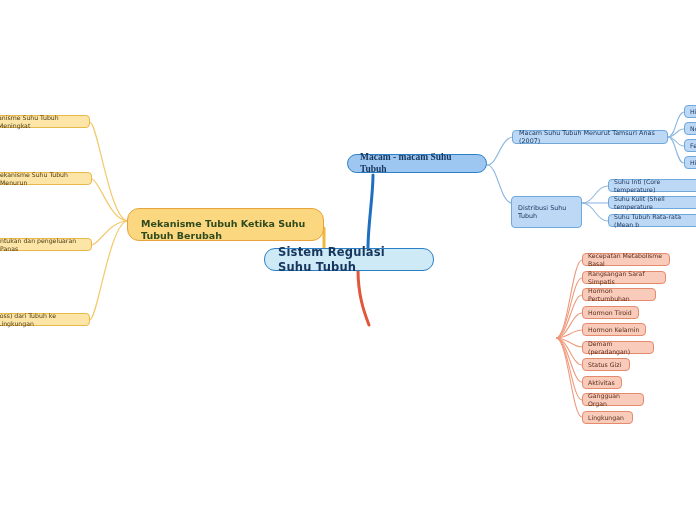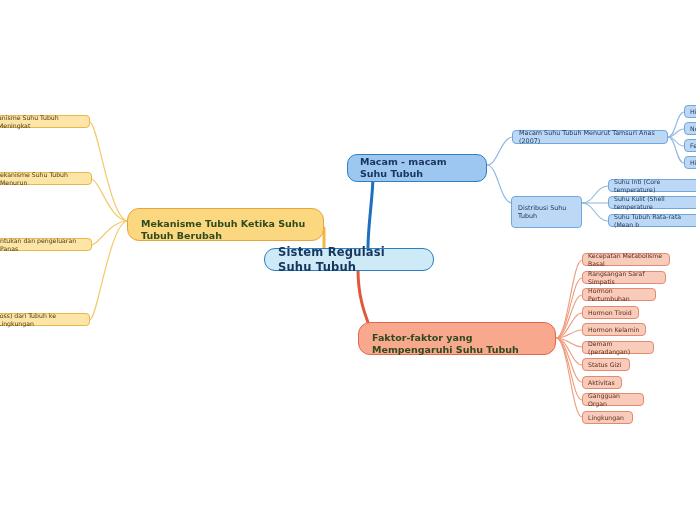--- a/index.html
+++ b/index.html
@@ -145,21 +145,21 @@
     <path d="M 556 338 C 568 338 572 365 582 365" stroke="#ef9a7c" stroke-width="1.1" fill="none"></path>
     <path d="M 556 338 C 568 338 572 382 582 382" stroke="#ef9a7c" stroke-width="1.1" fill="none"></path>
     <path d="M 556 338 C 568 338 572 400 582 400" stroke="#ef9a7c" stroke-width="1.1" fill="none"></path>
     <path d="M 556 338 C 568 338 572 417 582 417" stroke="#ef9a7c" stroke-width="1.1" fill="none"></path>
   </svg>
 
   <div class="node n-root" style="left:264px;top:248px;width:170px;height:23px;">
     <span>Sistem Regulasi Suhu Tubuh</span>
   </div>
 
-  <div class="node n-blue-main" style="left:347px;top:154px;width:140px;height:28px;">
+  <div class="node n-blue-main" style="left:347px;top:154px;width:140px;height:19px;font-family:Liberation Serif, serif;">
     <span>Macam - macam Suhu Tubuh</span>
   </div>
 
   <div class="node n-blue-sub" style="left:512px;top:130px;width:156px;height:14px;">
     <span>Macam Suhu Tubuh Menurut Tamsuri Anas (2007)</span>
   </div>
 
   <div class="node n-blue-leaf" style="left:684px;top:105px;width:40px;height:13px;">
     <span>Hi</span>
   </div>
@@ -197,23 +197,20 @@
   <div class="node n-yellow-leaf" style="left:-6px;top:172px;width:98px;height:13px;">
     <span>ekanisme Suhu Tubuh Menurun</span>
   </div>
   <div class="node n-yellow-leaf" style="left:-6px;top:238px;width:98px;height:13px;">
     <span>ntukan dan pengeluaran Panas</span>
   </div>
   <div class="node n-yellow-leaf" style="left:-8px;top:313px;width:98px;height:13px;">
     <span>loss) dari Tubuh ke Lingkungan</span>
   </div>
 
-  <div class="node n-orange-main" style="left:358px;top:322px;width:198px;height:33px;">
-    <span>Faktor-faktor yang Mempengaruhi Suhu Tubuh</span>
-  </div>
 
   <div class="node n-orange-leaf" style="left:582px;top:253px;width:88px;height:13px;">
     <span>Kecepatan Metabolisme Basal</span>
   </div>
   <div class="node n-orange-leaf" style="left:582px;top:271px;width:84px;height:13px;">
     <span>Rangsangan Saraf Simpatis</span>
   </div>
   <div class="node n-orange-leaf" style="left:582px;top:288px;width:74px;height:13px;">
     <span>Hormon Pertumbuhan</span>
   </div>

